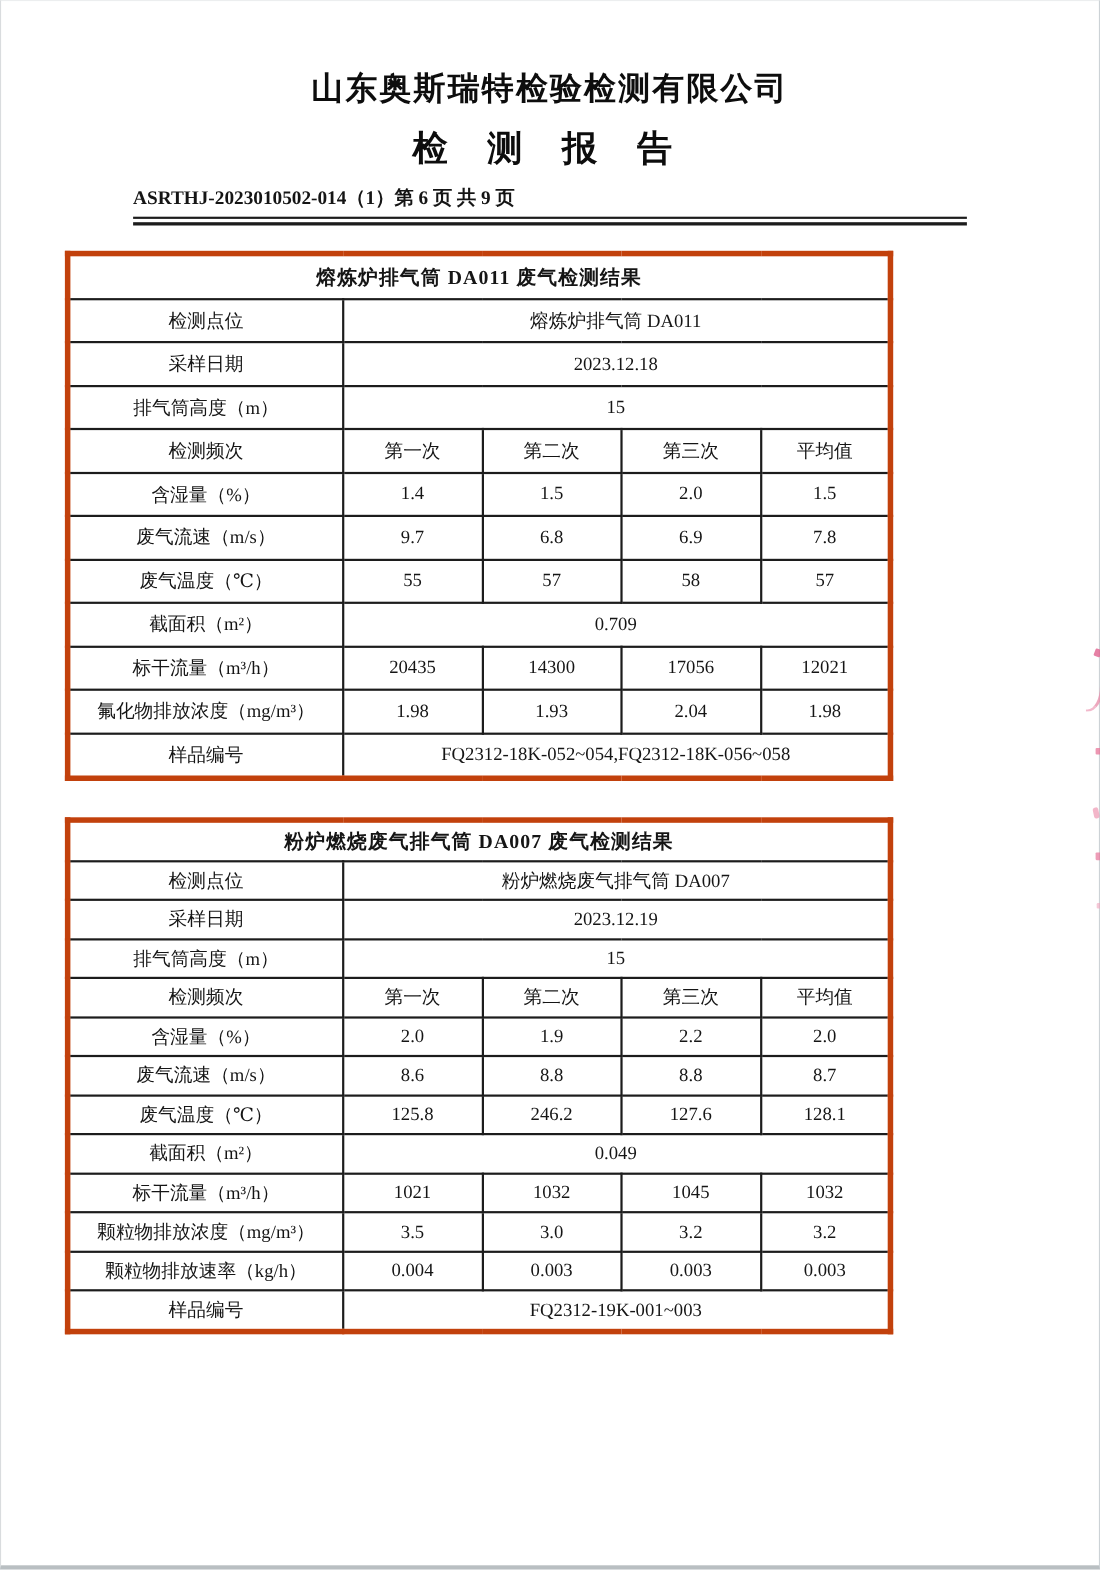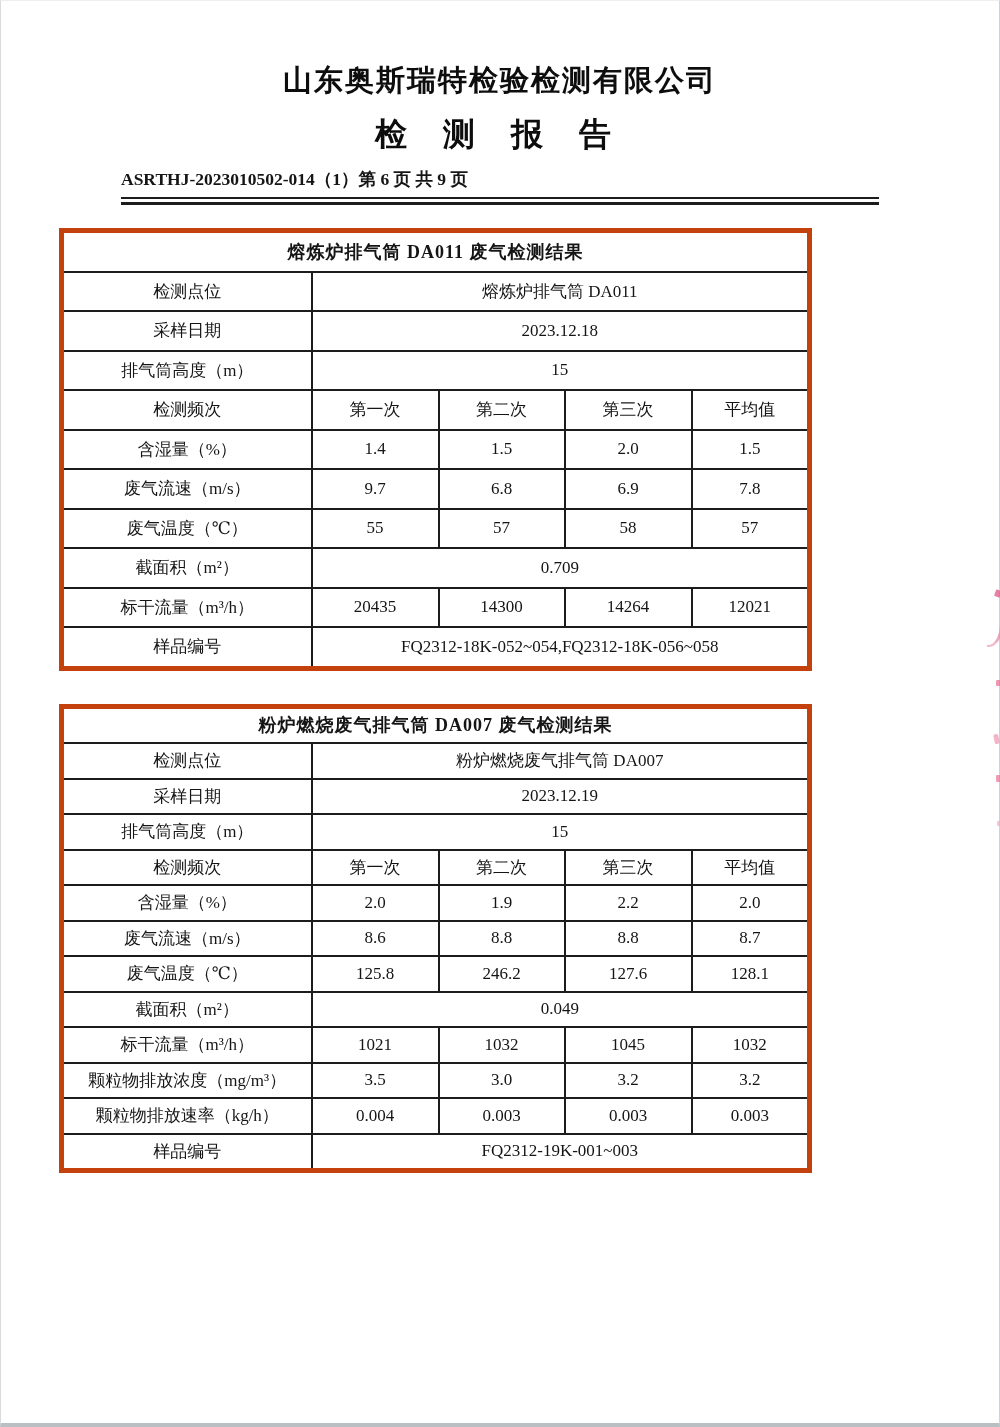--- a/index.html
+++ b/index.html
@@ -143,22 +143,29 @@
         <td>57</td>
       </tr>
       <tr>
         <td class="lbl">截面积（m²）</td>
         <td colspan="4">0.709</td>
       </tr>
       <tr>
         <td class="lbl">标干流量（m³/h）</td>
         <td>20435</td>
         <td>14300</td>
-        <td>14264</td>
+        <td>17056</td>
         <td>12021</td>
+      </tr>
+      <tr>
+        <td class="lbl">氟化物排放浓度（mg/m³）</td>
+        <td>1.98</td>
+        <td>1.93</td>
+        <td>2.04</td>
+        <td>1.98</td>
       </tr>
       <tr>
         <td class="lbl">样品编号</td>
         <td colspan="4">FQ2312-18K-052~054,FQ2312-18K-056~058</td>
       </tr>
     </tbody>
   </table>
 
   <table class="t t2">
     <colgroup>

